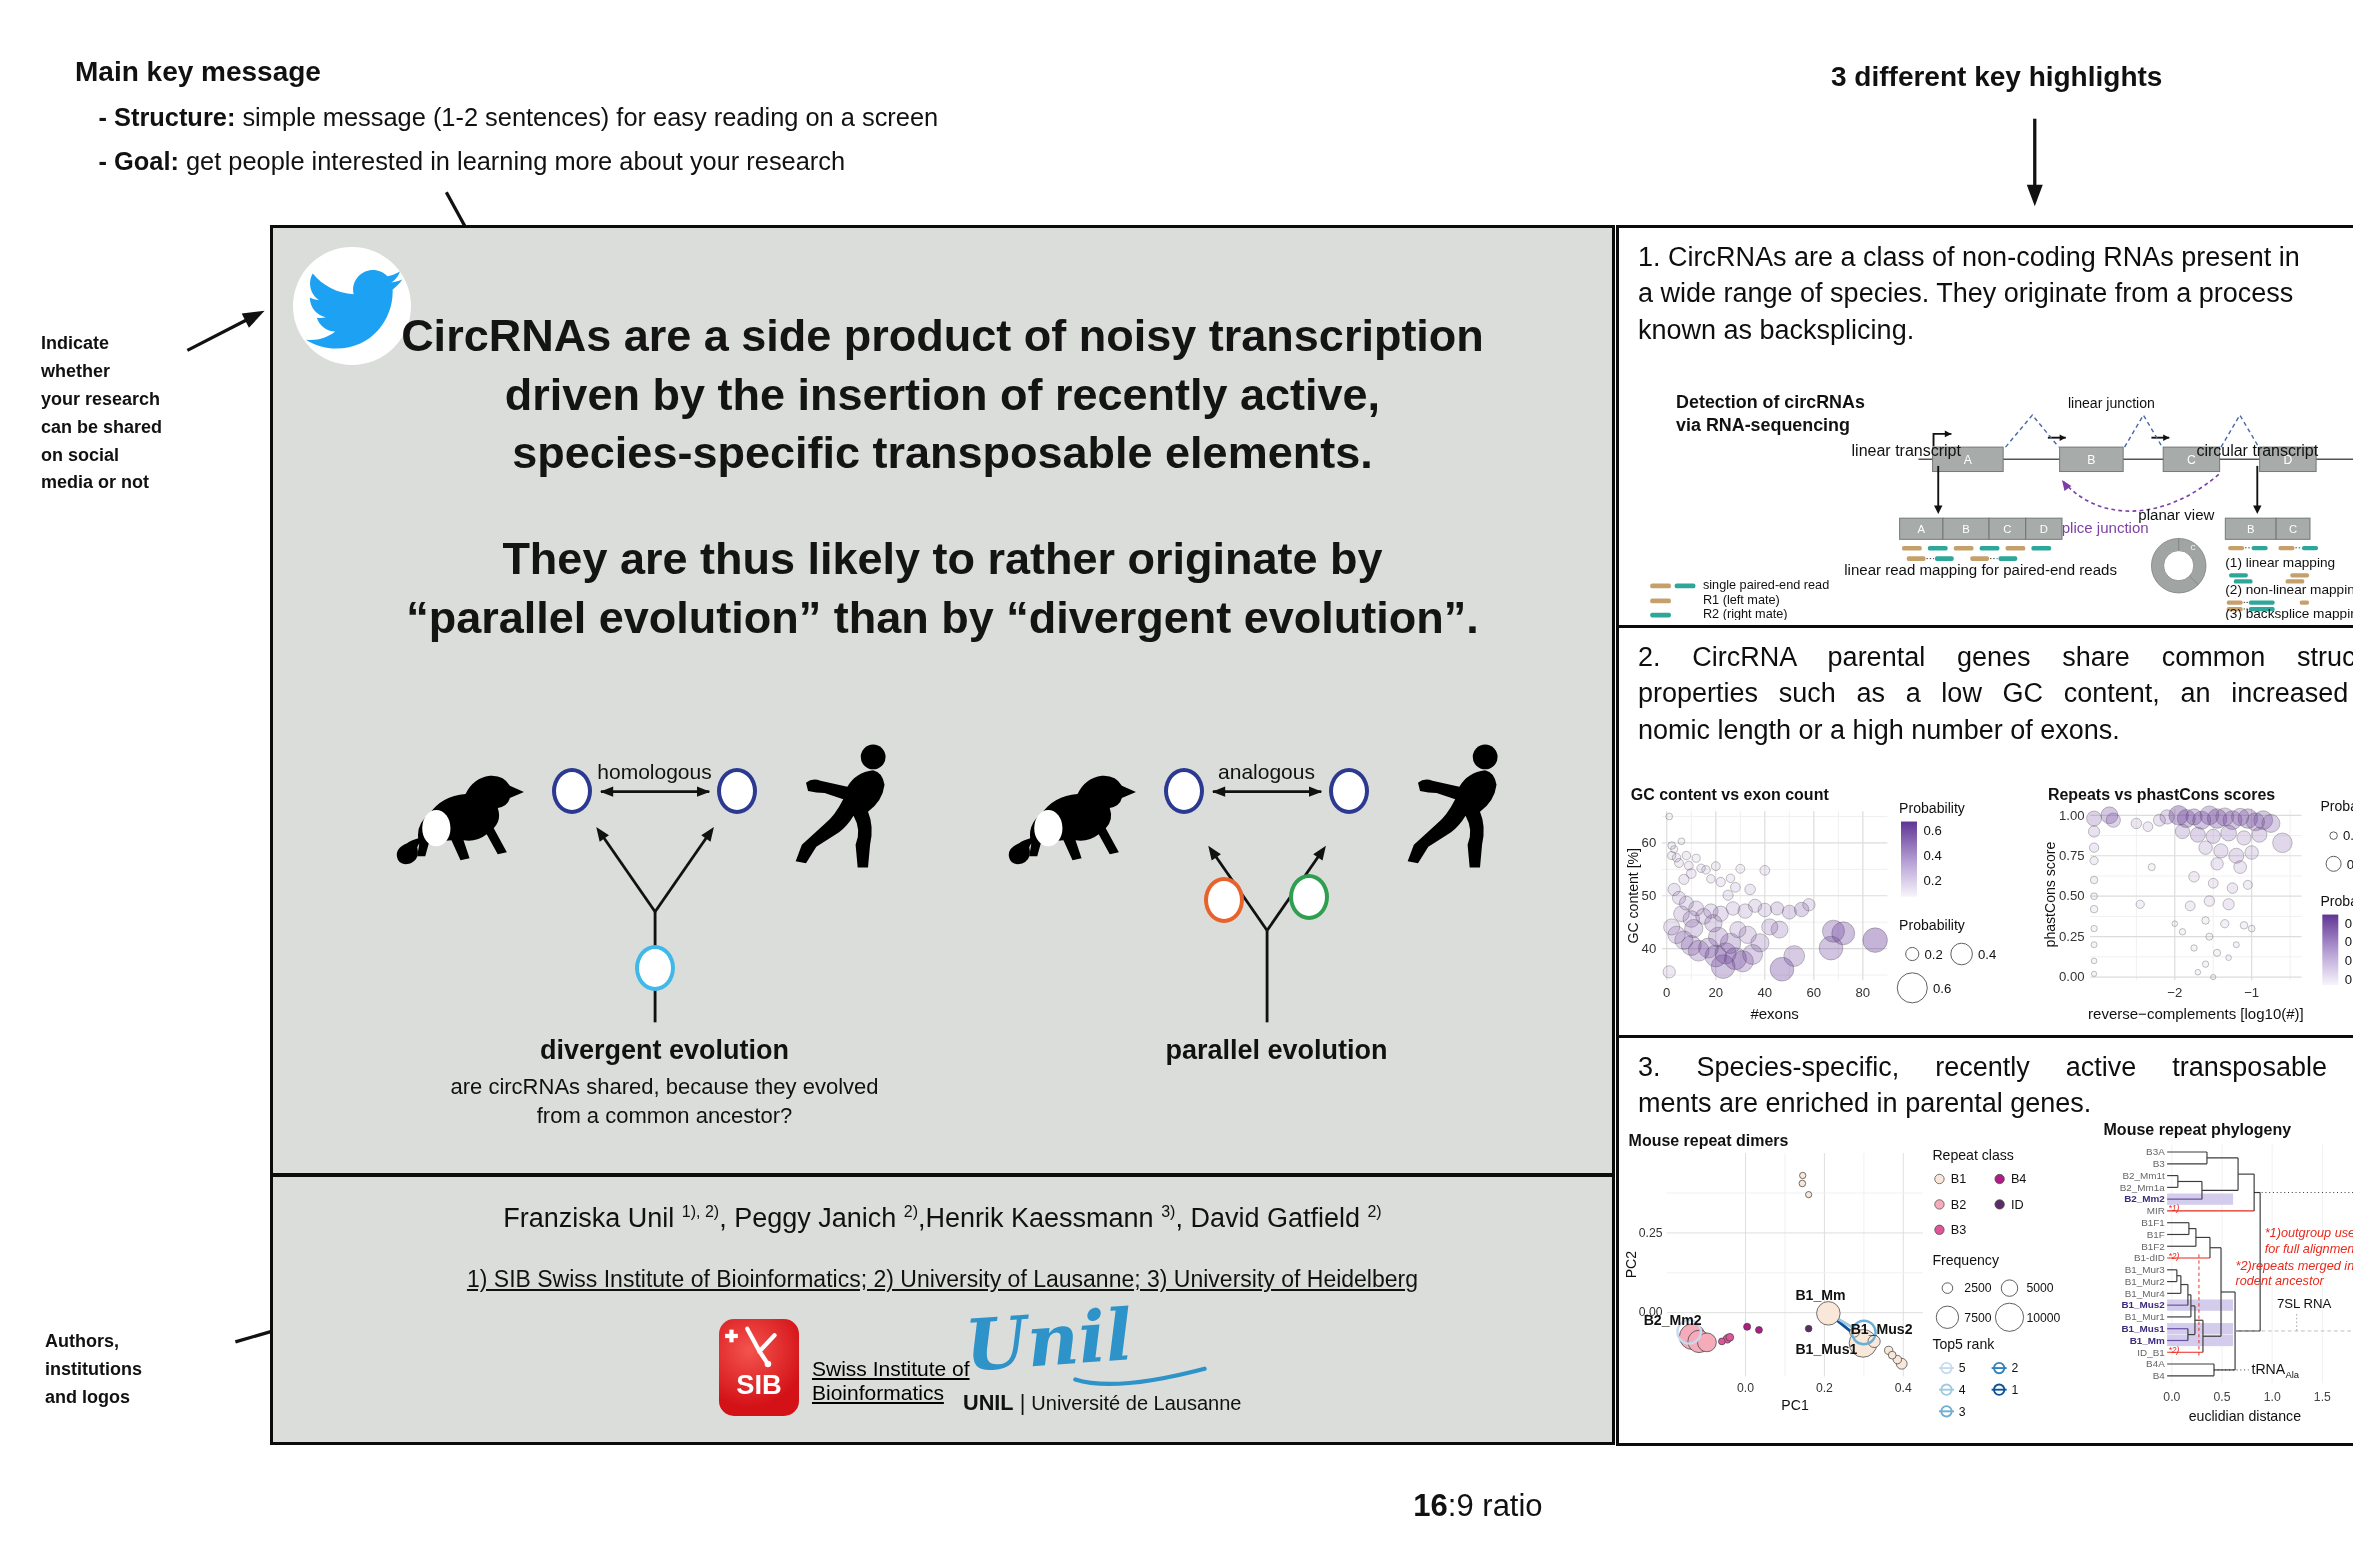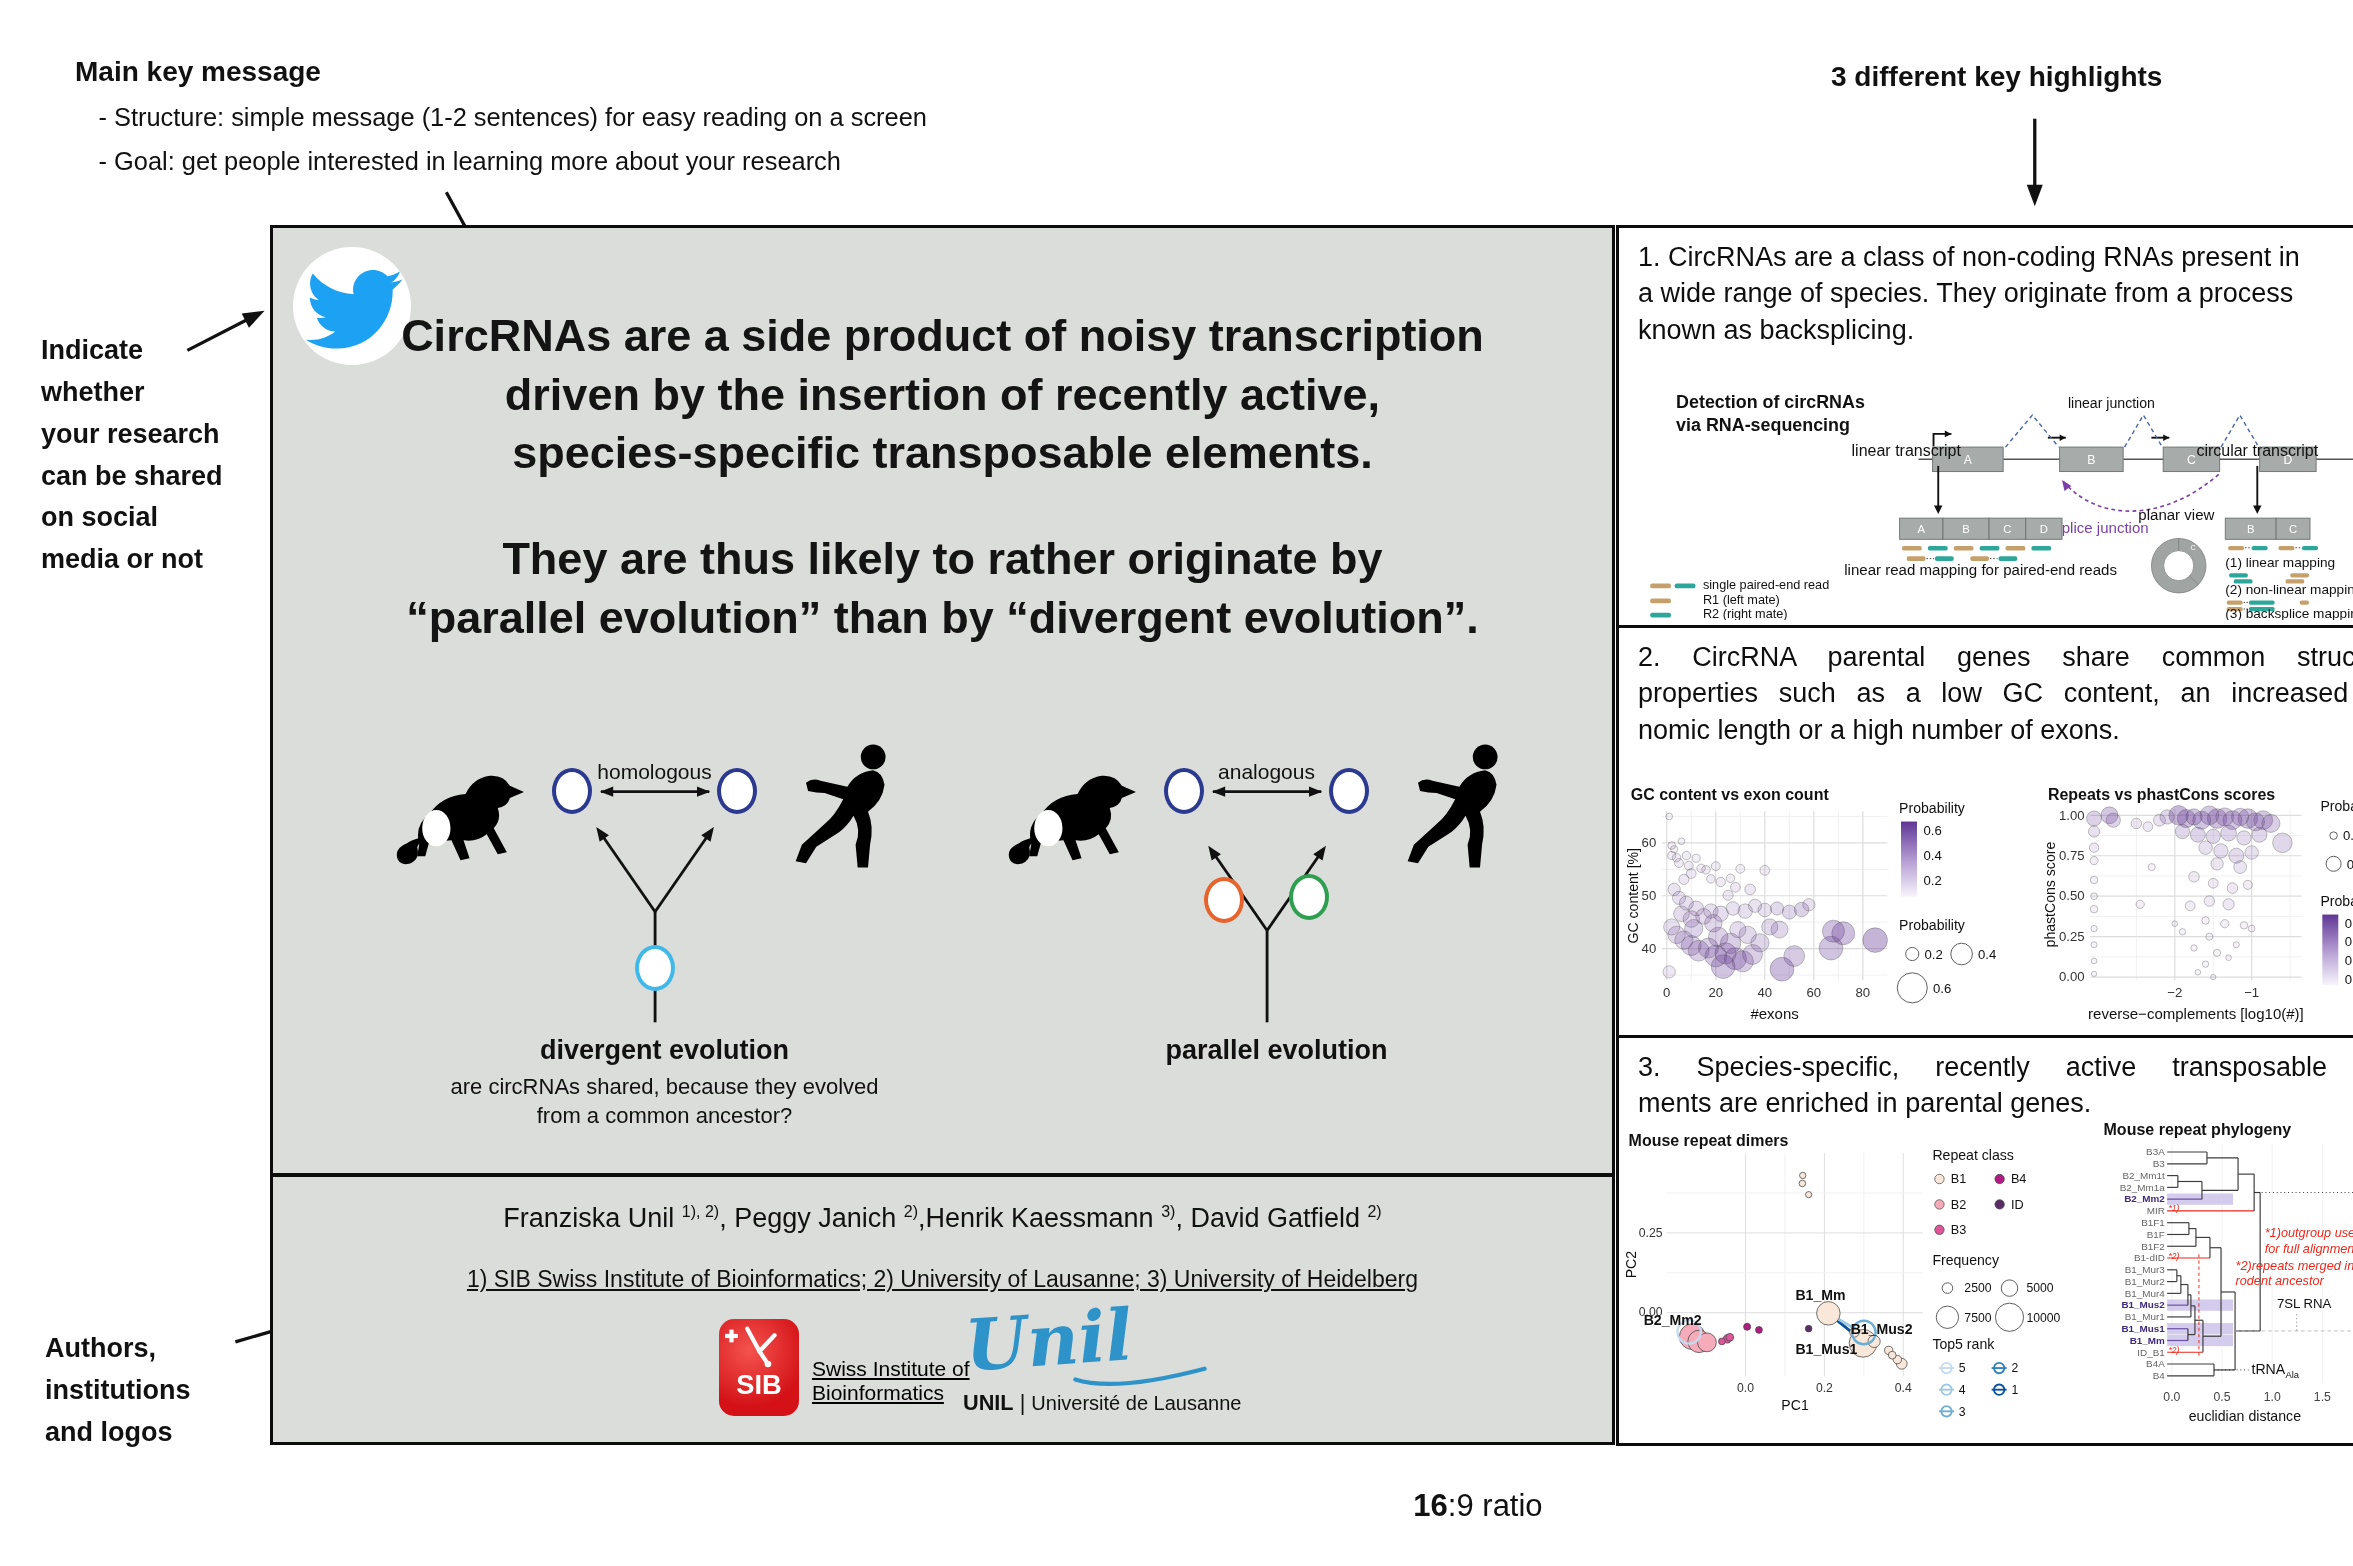--- a/index.html
+++ b/index.html
@@ -4,22 +4,22 @@
 <style>
   html,body{margin:0;padding:0;background:#fff;}
   .stage{position:relative;width:2563px;height:1567px;background:#ffffff;
          font-family:"Liberation Sans",sans-serif;color:#111;overflow:hidden;}
   .abs{position:absolute;}
   .b{font-weight:bold;}
   .pre{white-space:pre-line;}
   
   .note-title{font-size:28px;font-weight:bold;}
   .bullet{font-size:25.4px;margin-top:15px;}
-  .bullet .lead{font-weight:normal;}
-  .side-note{font-size:27px;font-weight:bold;line-height:1.55;}
+  .bullet .lead{font-weight:bold;}
+  .side-note{font-size:18px;font-weight:bold;line-height:1.55;}
   .ratio{font-size:31px;}
   
   .panel{left:270px;top:225px;width:1345px;height:1220px;background:#dbddda;
          border:3.8px solid #0c0c0c;box-sizing:border-box;}
   .tw-circle{left:20px;top:19px;width:118px;height:118px;border-radius:50%;background:#fff;}
   .message{left:0;right:0;text-align:center;font-size:45px;font-weight:bold;line-height:1.30;color:#141414;}
   .evo{width:579px;height:424px;}
   .ring{position:absolute;width:40px;height:46px;border:4.2px solid #2b3990;border-radius:50%;
         background:#fff;box-sizing:border-box;}
   .rel-label{position:absolute;left:202px;top:24.5px;width:155px;text-align:center;font-size:21px;}

